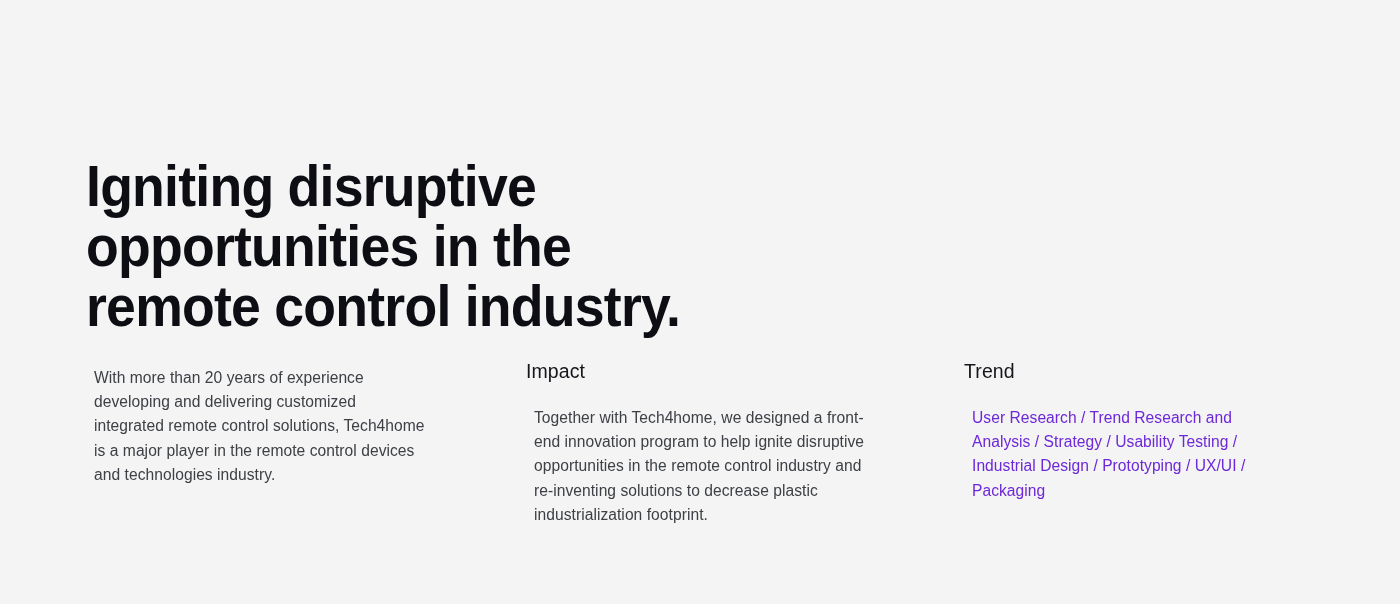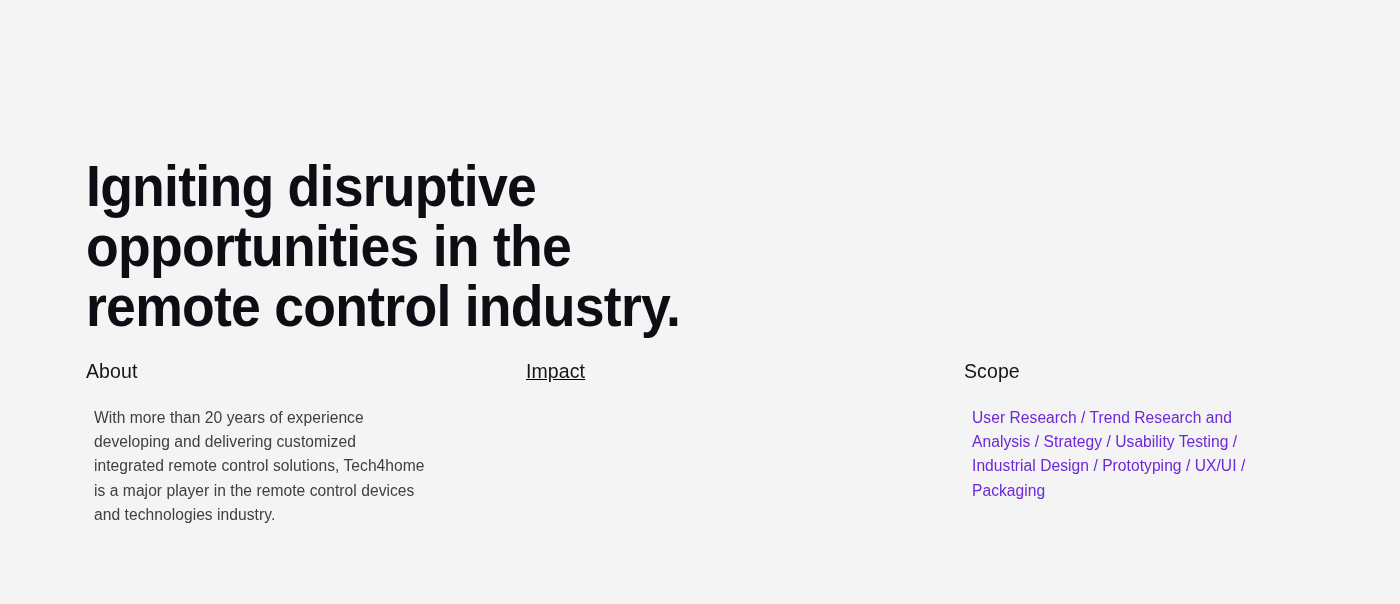--- a/index.html
+++ b/index.html
@@ -44,21 +44,21 @@
     left: 0;
     top: 358px;
     width: 1400px;
   }
 
   .col {
     position: absolute;
     top: 0;
   }
   .col-about  { left: 86px;  width: 350px; }
-  .col-impact { left: 526px; width: 350px; text-decoration: underline; }
+  .col-impact { left: 526px; width: 350px; }
   .col-scope  { left: 964px; width: 330px; }
 
   .col-heading {
     font-size: 19.5px;
     line-height: 26px;
     font-weight: 400;
     letter-spacing: 0.1px;
     color: #15151c;
     margin: 0 0 22px 0;
   }
@@ -82,27 +82,27 @@
 
 <div class="page">
 
   <h1 class="headline">Igniting disruptive
 opportunities in the
 remote control industry.</h1>
 
   <div class="columns">
 
     <section class="col col-about">
-      <h2 class="col-heading">About</h2>
       <p class="col-body">With more than 20 years of experience developing and delivering customized integrated remote control solutions, Tech4home is a major player in the remote control devices and technologies industry.</p>
     </section>
 
     <section class="col col-impact">
       <h2 class="col-heading">Impact</h2>
+      <p class="col-body">Together with Tech4home, we designed a front-end innovation program to help ignite disruptive opportunities in the remote control industry and re-inventing solutions to decrease plastic industrialization footprint.</p>
     </section>
 
     <section class="col col-scope">
-      <h2 class="col-heading">Scope</h2>
+      <h2 class="col-heading">Trend</h2>
       <p class="col-body muted">User Research / Trend Research and Analysis / Strategy / Usability Testing / Industrial Design / Prototyping / UX/UI / Packaging</p>
     </section>
 
   </div>
 </div>
 
 </body></html>

